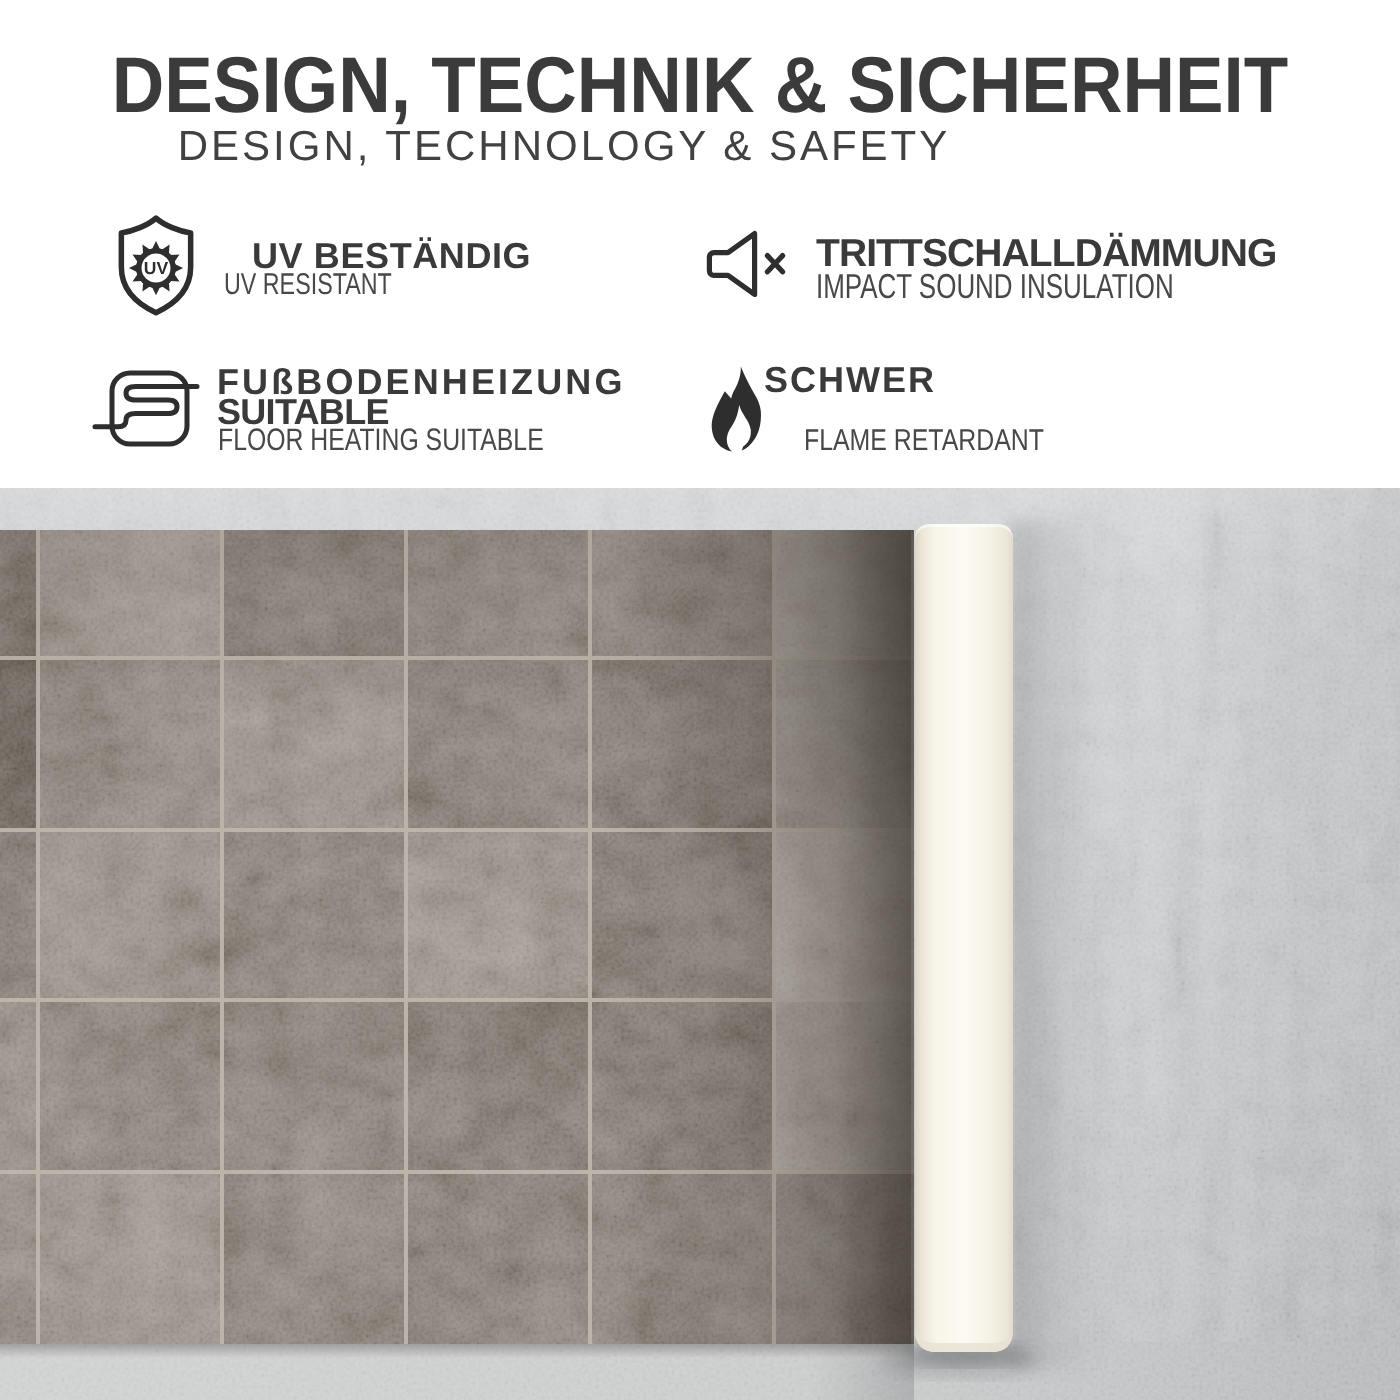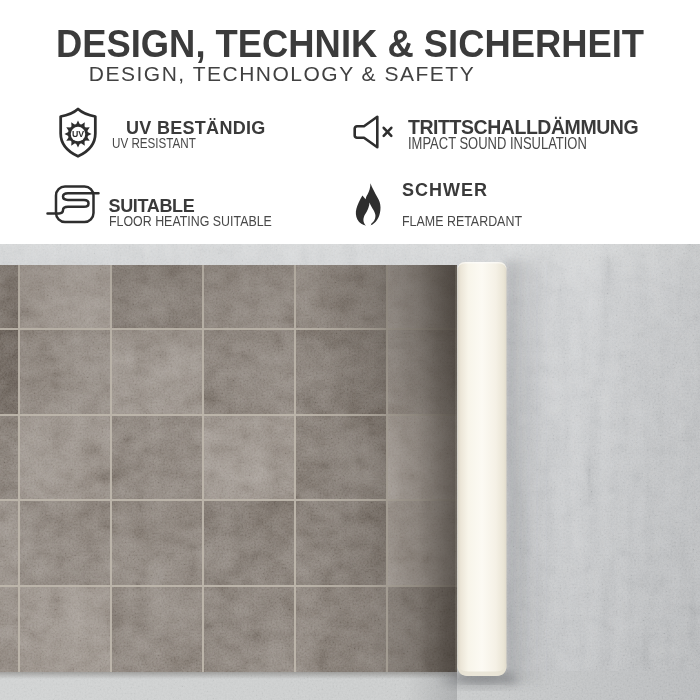--- a/index.html
+++ b/index.html
@@ -42,31 +42,31 @@
 <div class="abs gtxt" style="left:408px;top:120px;font-size:19.5px;letter-spacing:-0.45px;">TRITTSCHALLDÄMMUNG</div>
 <div class="abs etxt" style="left:408px;top:136px;font-size:17.3px;transform:scaleX(0.751);">IMPACT SOUND INSULATION</div>
 
 <svg class="abs" style="left:44px;top:180px;" width="60" height="48" viewBox="0 0 60 48">
 
   <rect x="12" y="6.5" width="37.5" height="35.5" rx="9" fill="none" stroke="#2e2e2e" stroke-width="2.5"></rect>
 
   <path d="M54.5 13.3 H24 Q19 13.3 19 16.6 Q19 20 24 20 H40 Q44.5 20 44.5 23.4 Q44.5 26.8 40 26.8 H24 Q19 26.8 19 30.1 Q19 33.4 15 33.4 H3.5" fill="none" stroke="#2e2e2e" stroke-width="2.5" stroke-linecap="round"></path>
 </svg>
 
-<div class="abs gtxt" style="left:108.5px;top:184.4px;"><br><span style="letter-spacing:-0.35px;">SUITABLE</span></div>
+<div class="abs gtxt" style="left:108.5px;top:184.4px;"><span style="letter-spacing:1.55px;">FUßBODENHEIZUNG</span><br><span style="letter-spacing:-0.35px;">SUITABLE</span></div>
 <div class="abs etxt" style="left:108.5px;top:213px;font-size:15.5px;transform:scaleX(0.8);">FLOOR HEATING SUITABLE</div>
 
 <svg class="abs" style="left:355px;top:182px;" width="26" height="44" viewBox="0 0 26 44">
 
   <path d="M15.4 1.2 C17.4 6.2 19.8 10.6 22.2 15 C24.3 18.5 25.5 21.5 25.5 25.5 C25.5 33 22.8 39 17.5 42.5 C16 43.4 13.5 44 11.8 43.8 C7.8 43.4 4.3 41.2 2.4 37.6 C0.8 34.4 0.4 30.4 1.4 26.8 C2.4 22.8 4.6 18.6 7.4 13.6 L10.6 17.2 C11 15.4 11.7 13.7 12.5 12.5 C14.2 9.2 15.6 5.4 15.4 1.2 Z" fill="#2e2e2e"></path>
 
   <path d="M14.6 20.5 C16 25.5 19.5 28 20.3 32.5 C20.9 36.2 19.3 39.6 16.6 41.3 L15.2 45 L12.3 45 C8.8 42.6 7.6 38.6 8.9 34.9 C10.2 31.2 13.5 29 14.6 20.5 Z" fill="#ffffff"></path>
 </svg>
 
-<div class="abs gtxt" style="left:402px;top:183.2px;"><span style="letter-spacing:1.0px;">SCHWER</span><br></div>
+<div class="abs gtxt" style="left:382px;top:183.2px;"><span style="letter-spacing:1.0px;">SCHWER</span><br></div>
 <div class="abs etxt" style="left:402px;top:213px;font-size:15px;transform:scaleX(0.829);">FLAME RETARDANT</div>
 
 <svg class="abs" style="left:0;top:244px;" width="700" height="456" viewBox="0 0 700 456">
   <defs>
     <linearGradient id="wall" x1="0" y1="0" x2="0" y2="1">
       <stop offset="0" stop-color="#d0d2d3"></stop>
       <stop offset="0.1" stop-color="#c8cacc"></stop>
       <stop offset="0.55" stop-color="#c2c4c6"></stop>
       <stop offset="1" stop-color="#babcbe"></stop>
     </linearGradient>

